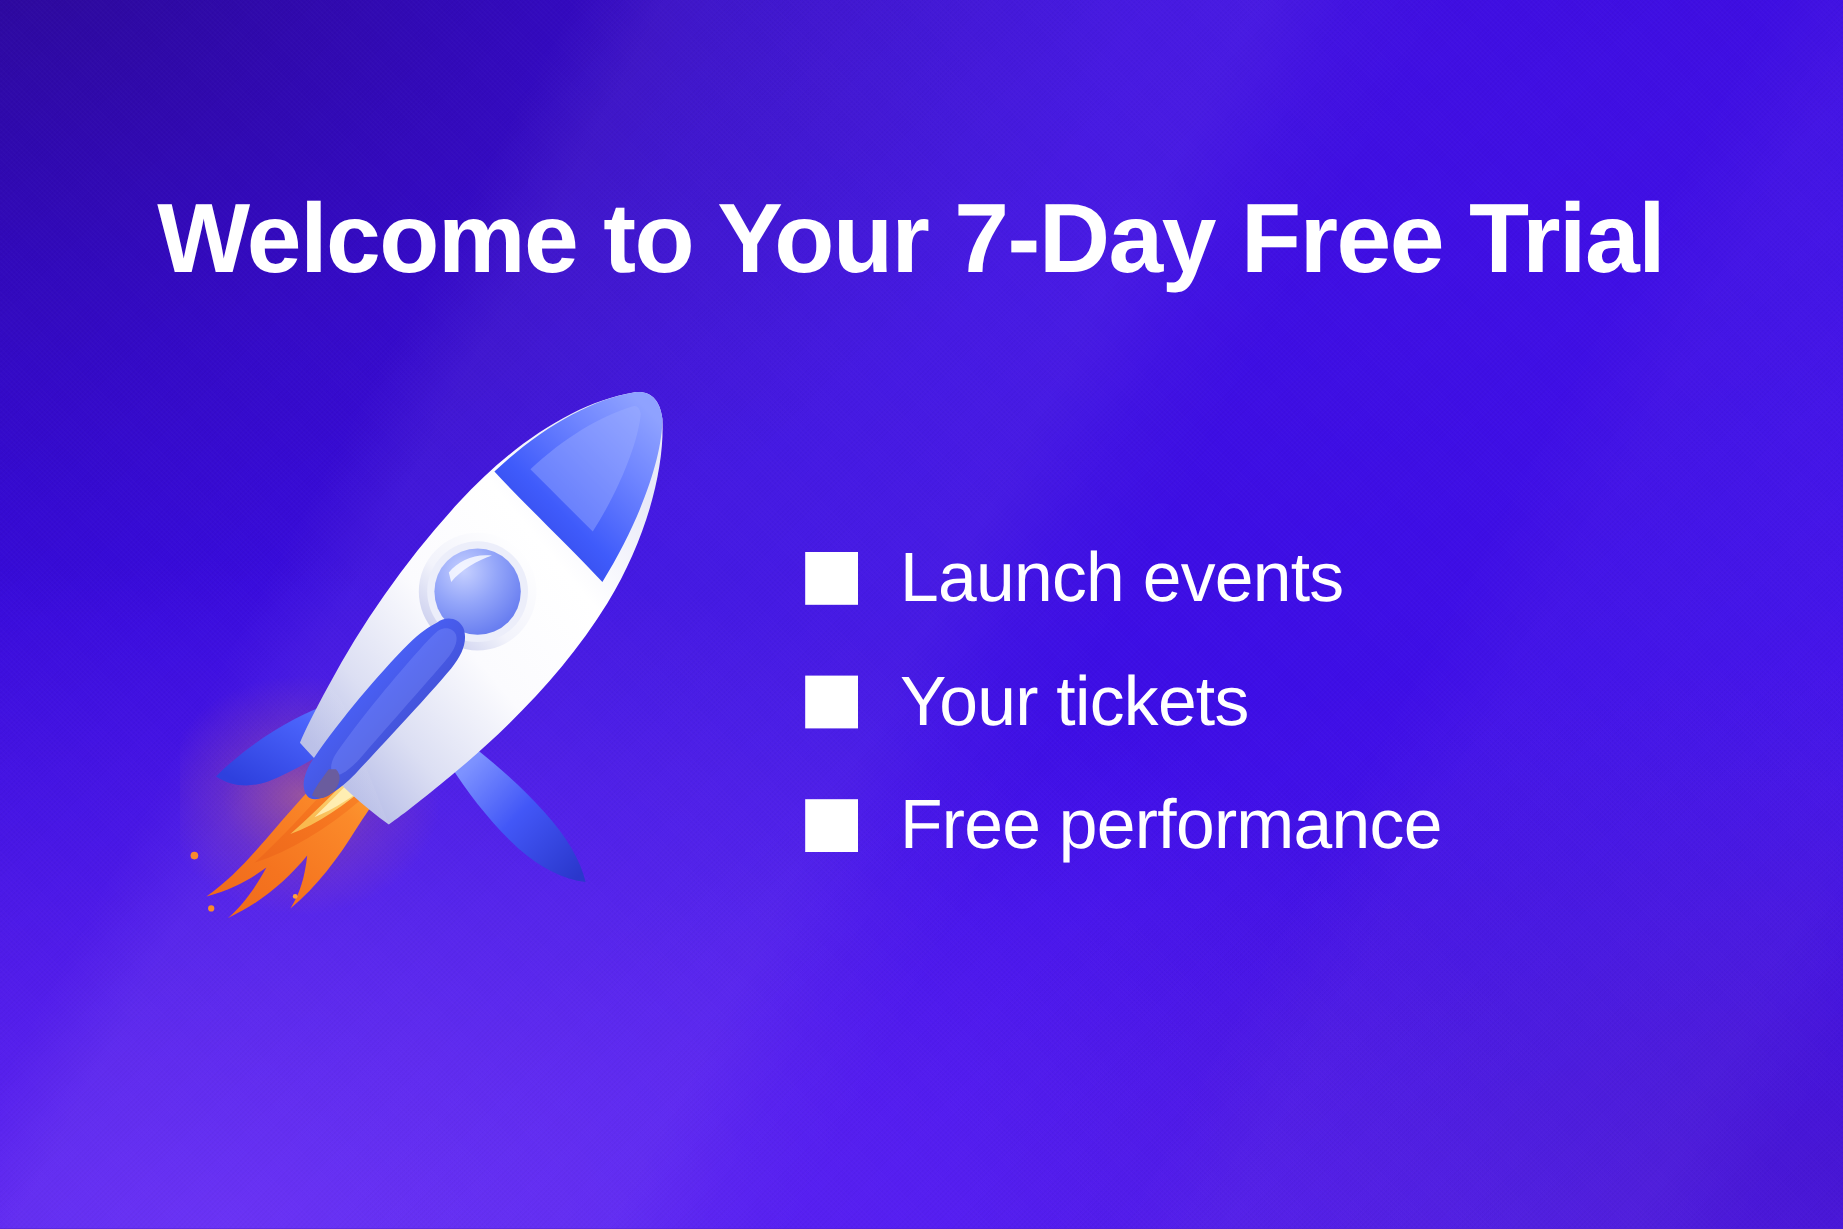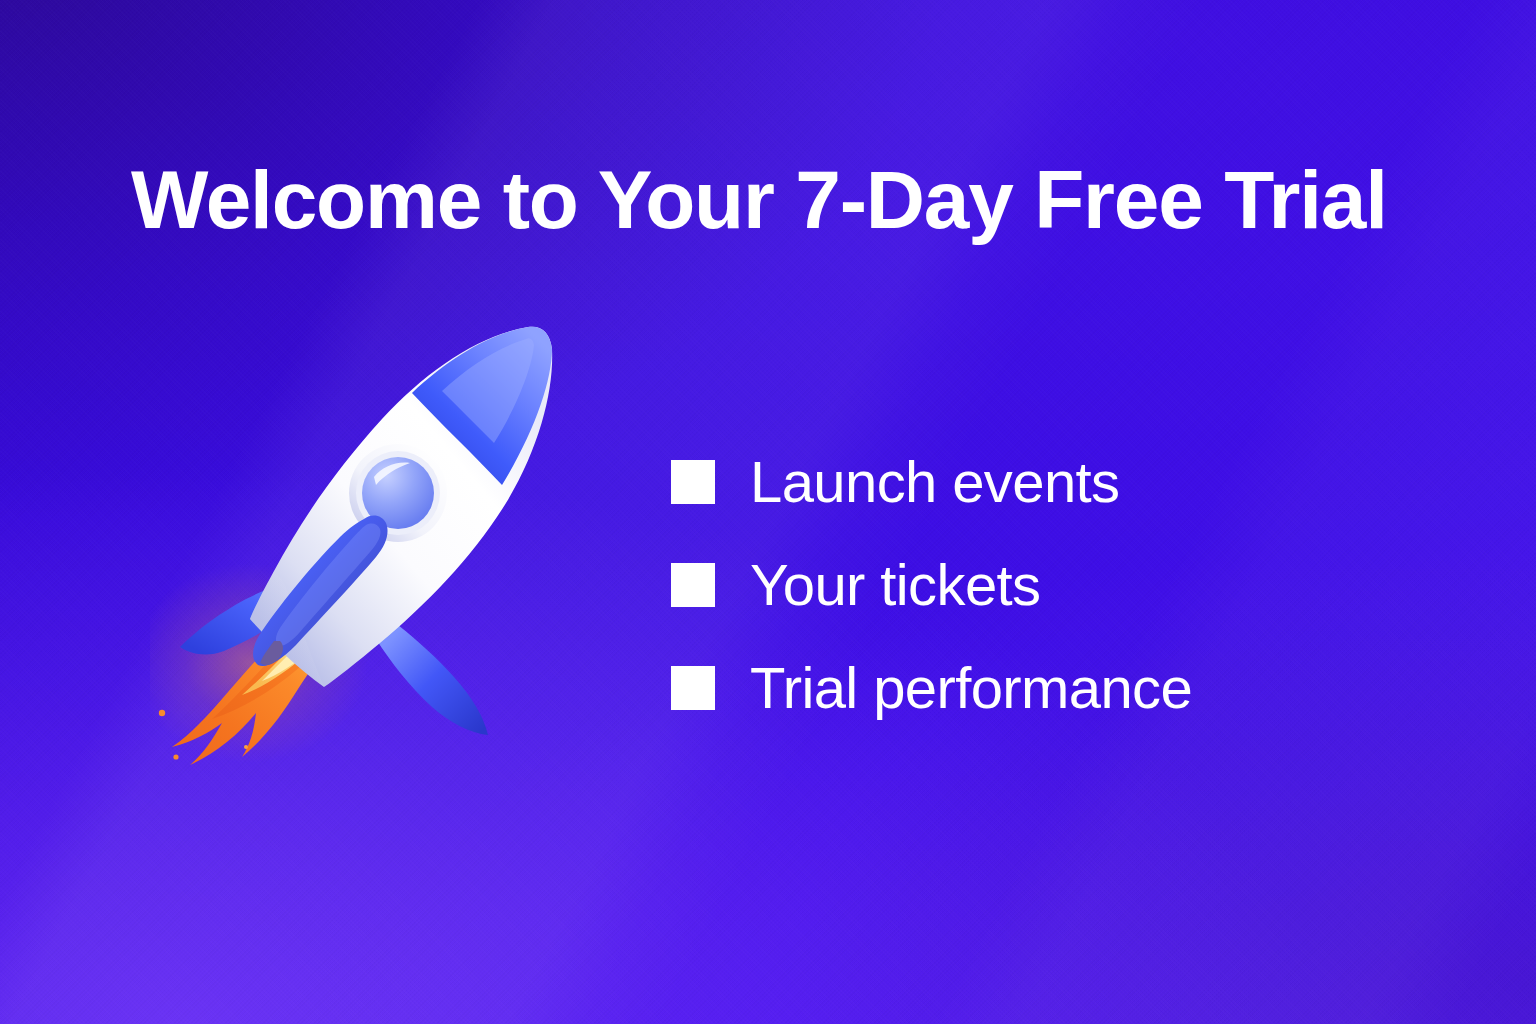--- a/index.html
+++ b/index.html
@@ -349,18 +349,18 @@
       <span class="check-label">Launch events</span>
     </li>
 
     <li class="check-row">
       <span class="check-box"></span>
       <span class="check-label">Your tickets</span>
     </li>
 
     <li class="check-row">
       <span class="check-box"></span>
-      <span class="check-label">Trial performance</span>
+      <span class="check-label">Free performance</span>
     </li>
 
   </ul>
 
 </div>
 
 </body></html>

